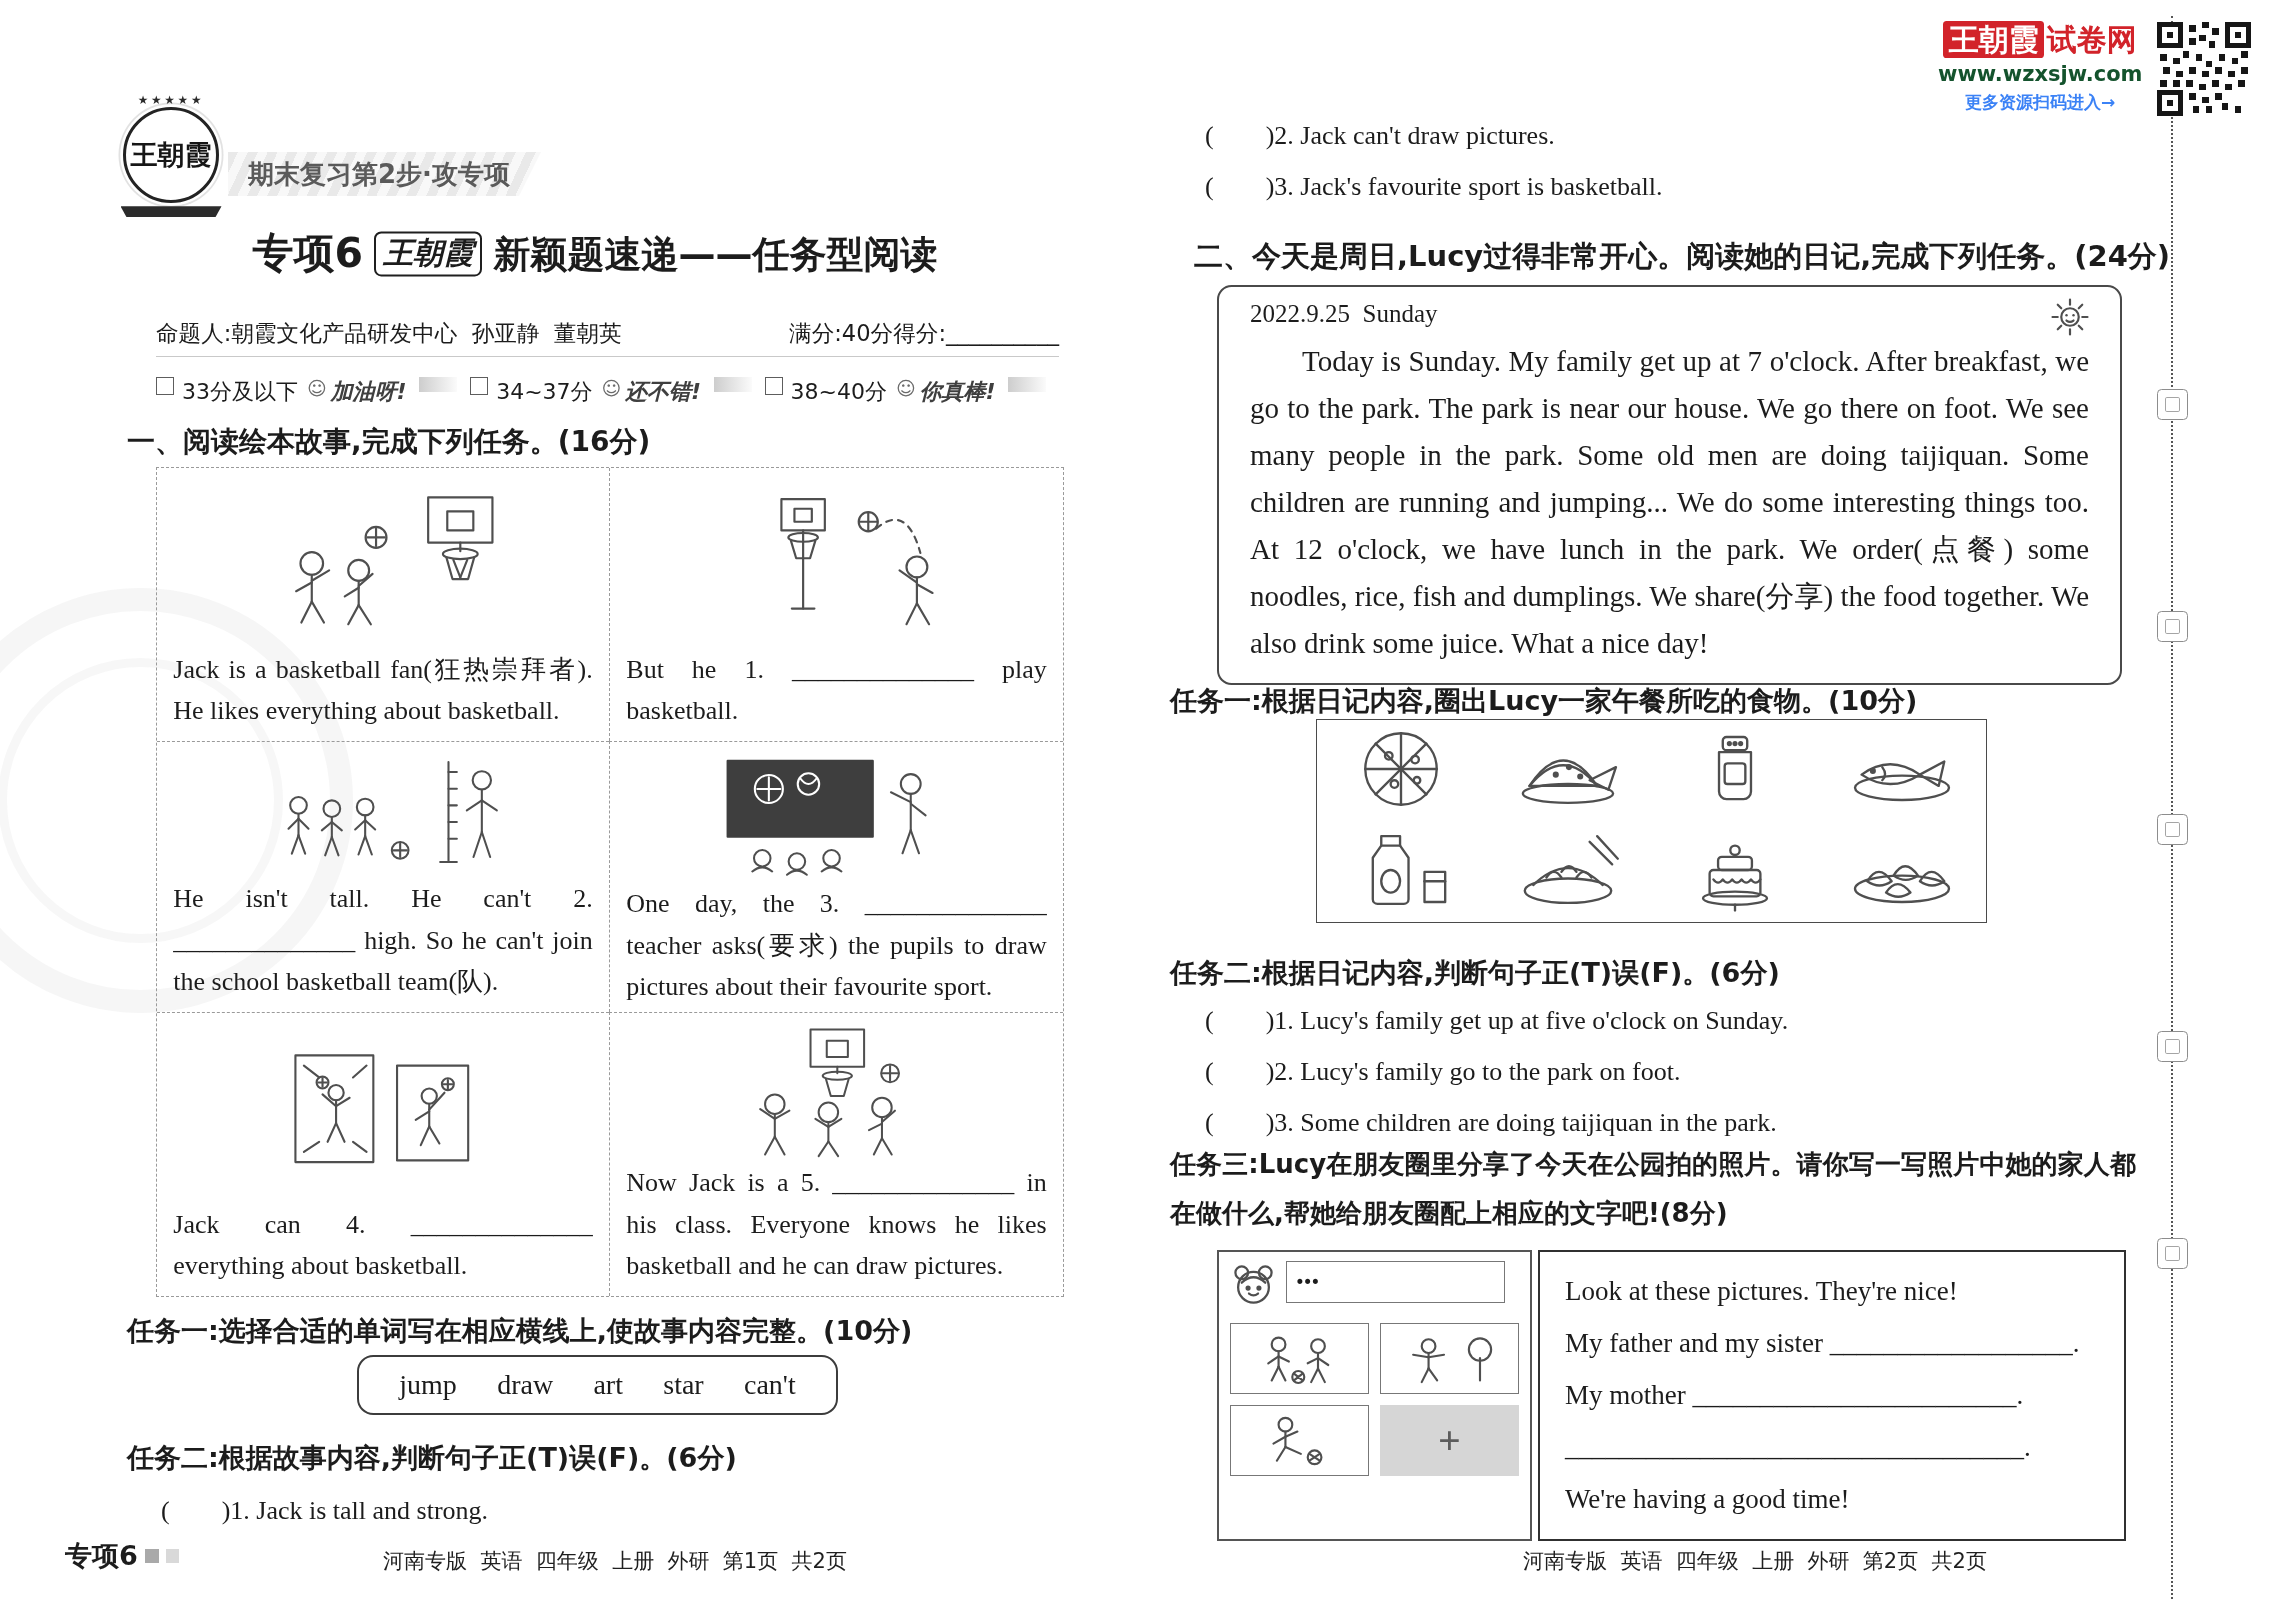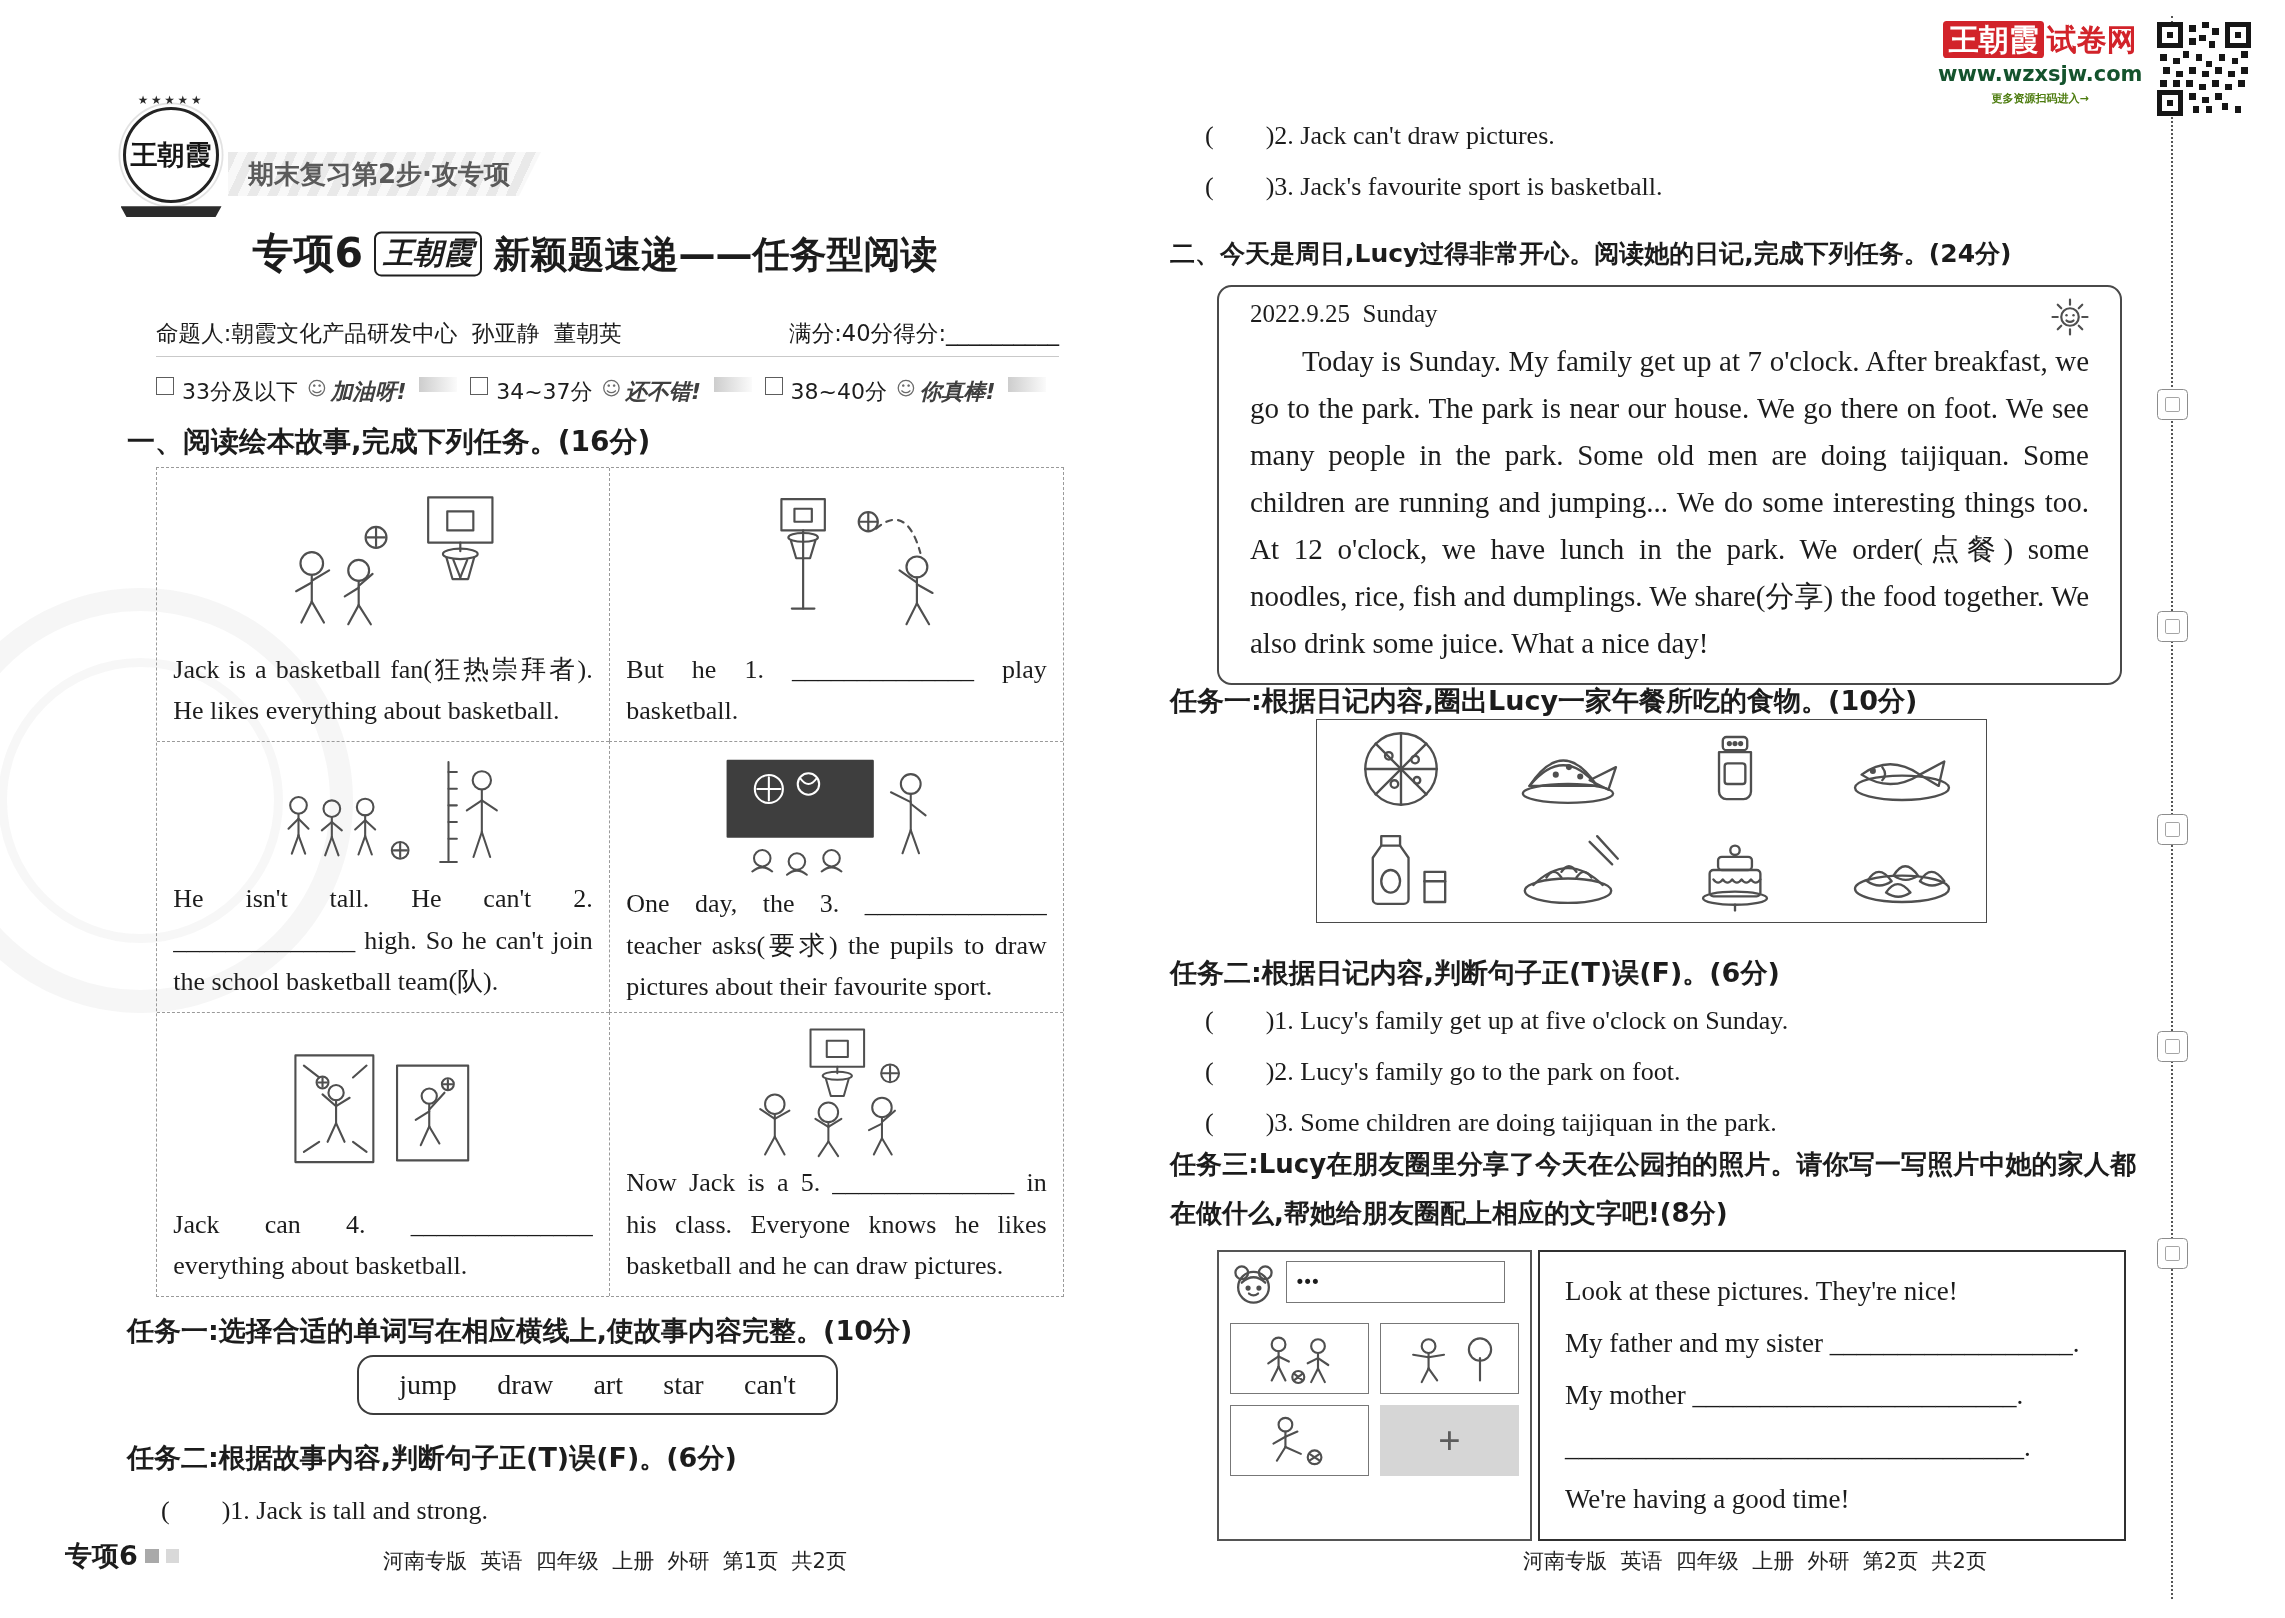--- a/index.html
+++ b/index.html
@@ -22,21 +22,21 @@
     background:#fff;display:flex;align-items:center;justify-content:center}
   .bind-mark::after{content:"";width:12.7px;height:12.7px;border:1.8px solid #a5a5a5;border-radius:1.8px}
 
   
   .brand{left:1938px;top:22px;width:317px;display:flex;gap:14.5px;align-items:flex-start}
   .brand-col{width:204px;text-align:center}
   .brand-logo-line{font-size:30px;font-weight:900;line-height:36px;white-space:nowrap}
   .logo-strong{background:#d2232a;color:#fff;padding:0.9px 5.4px;border-radius:3.6px}
   .logo-rest{color:#d2232a;margin-left:2.7px}
   .brand-site{color:#14532d;font-size:21px;font-weight:700;margin-top:3.6px}
-  .brand-scan{color:#4d7c0f;font-size:11px;font-weight:700;margin-top:5.4px}
+  .brand-scan{color:#3b82f6;font-size:17px;font-weight:700;margin-top:5.4px}
 
   
   .corner-logo{left:116px;top:94px;width:110px;text-align:center}
   .corner-stars{font-size:11.8px;letter-spacing:2.7px;color:#2b2b2b;line-height:12.7px}
   .corner-circle{width:96px;height:96px;margin:0 auto;border:3.6px solid #232323;border-radius:50%;
     background:#fff;display:flex;align-items:center;justify-content:center;box-shadow:0 0 0 2.7px #fff,0 0 0 4.5px #23232322}
   .corner-circle span{font-size:27px;font-weight:900;color:#161616}
   .corner-ribbon{margin:3.6px auto 0;width:101px;height:11px;background:#2b2b2b;
     clip-path:polygon(0 0,100% 0,94% 100%,6% 100%)}
 
@@ -85,21 +85,21 @@
   .footer-tab{left:65px;top:1538px;display:flex;align-items:center;gap:7.2px}
   .footer-tab .tab-text{font-size:27px;font-weight:900}
   .sq1{width:13.6px;height:13.6px;background:#a9a9a9;display:inline-block}
   .sq2{width:13.6px;height:13.6px;background:#d9d9d9;display:inline-block}
   .footer-text{top:1547px;font-size:21px;color:#1f1f1f;text-align:center}
   .footer-left-text{left:208px;width:814px}
   .footer-right-text{left:1366px;width:778px}
 
   
   .carry{left:1205px;top:110px}
-  .sec2{left:1170px;top:237px;font-size:25px;font-weight:800;white-space:nowrap}
+  .sec2{left:1194px;top:237px;font-size:29px;font-weight:800;white-space:nowrap}
 
   .diary{left:1217px;top:285px;width:905px;border:2.3px solid #4a4a4a;border-radius:14.5px;
     padding:12.7px 31px 16.3px}
   .diary-date-row{font-size:25px;padding-right:51px;position:relative;height:38px}
   .diary-sun{position:absolute;right:-1.8px;top:-3.6px}
   .diary-body{font-size:29px;line-height:47px;text-align:justify;text-indent:52px}
 
   .task1-r{left:1170px;top:683px}
   .foodbox{left:1316px;top:719px;width:671px;height:204px;border:1.8px solid #4a4a4a;
     display:grid;grid-template-columns:repeat(4,1fr);grid-template-rows:1fr 1fr;place-items:center}

